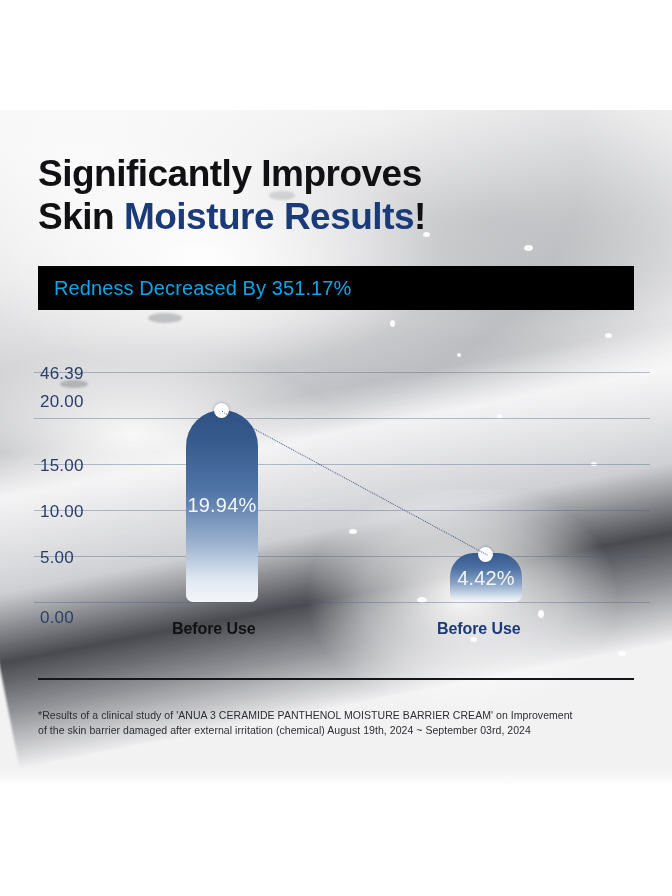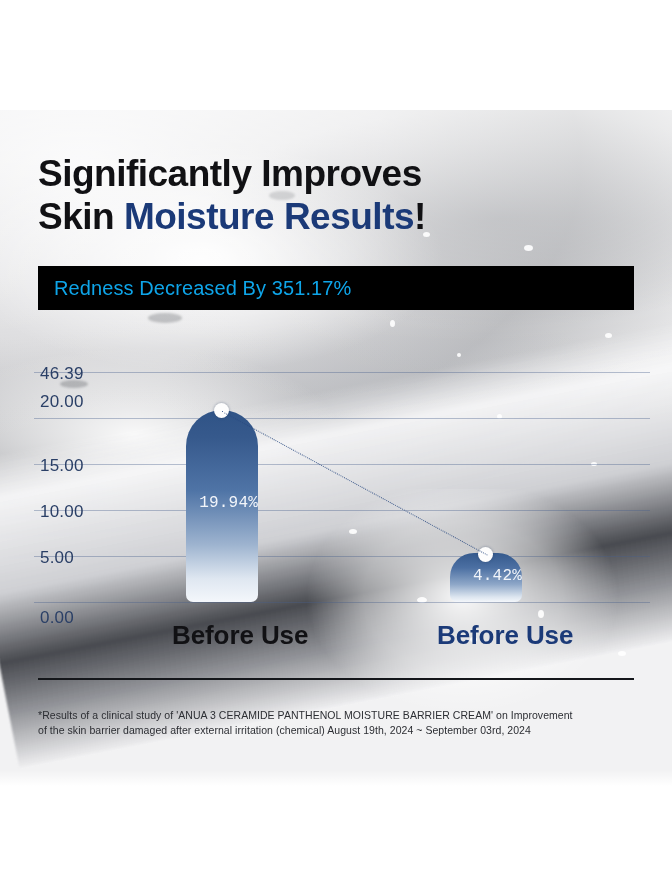--- a/index.html
+++ b/index.html
@@ -49,27 +49,27 @@
   
   .chart{position:absolute;left:0;top:350px;width:672px;height:340px;}
   .grid{position:absolute;left:34px;right:22px;top:0;bottom:0;}
   .gl{position:absolute;left:0;right:0;height:1px;background:rgba(70,95,140,.38);}
   .ytick{position:absolute;left:40px;transform:translateY(-50%);
          color:#2a3f66;font-size:17px;letter-spacing:.2px;}
 
   .bar{position:absolute;overflow:hidden;}
   .bar .fill{position:absolute;inset:0;
        background:linear-gradient(180deg,#2f5386 0%,#36598c 14%,#4f74a6 42%,#9db3cf 70%,#dfe7f1 88%,#f4f7fb 100%);}
-  .bar .val{position:absolute;left:0;right:0;color:#f2f5fa;font-size:16px;text-align:right;
-            letter-spacing:.2px;font-family:Liberation Mono, monospace;}
+  .bar .val{position:absolute;left:0;right:0;color:#f2f5fa;font-size:20px;text-align:center;
+            letter-spacing:.2px;}
   .dot{position:absolute;width:15px;height:15px;border-radius:50%;background:#fdfdfd;
        box-shadow:0 0 3px rgba(40,60,95,.45);}
   .conn{position:absolute;height:0;border-top:1.4px dotted #2a4a80;transform-origin:0 0;opacity:.85;}
 
-  .catlabel{position:absolute;font-size:26px;font-weight:700;letter-spacing:-.1px;}
+  .catlabel{position:absolute;font-size:16px;font-weight:700;letter-spacing:-.1px;}
   .rule{position:absolute;left:38px;width:596px;height:2px;background:#14161a;}
 
   
   .note{position:absolute;left:38px;top:708px;width:600px;
         font-size:10.5px;line-height:15px;color:#2c2e33;letter-spacing:.05px;}
 </style>
 </head>
 <body>
 
 <div class="canvas">

